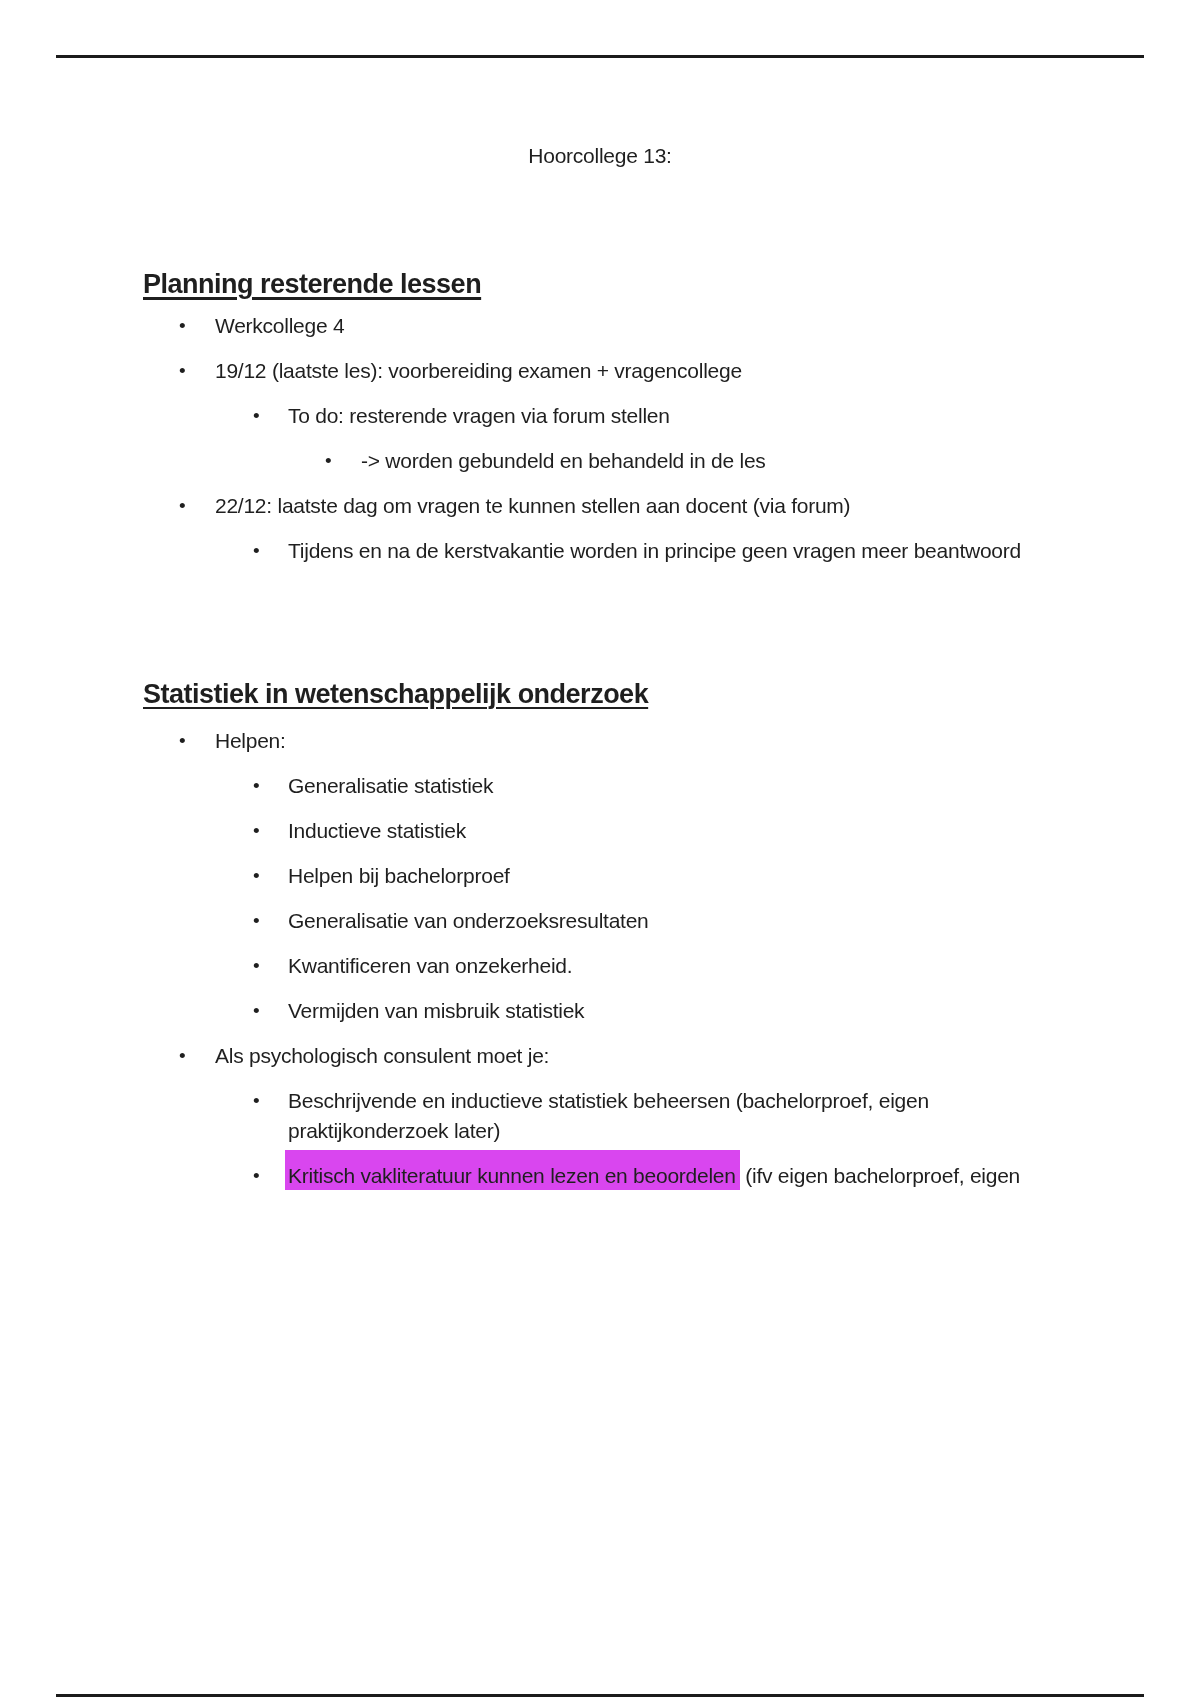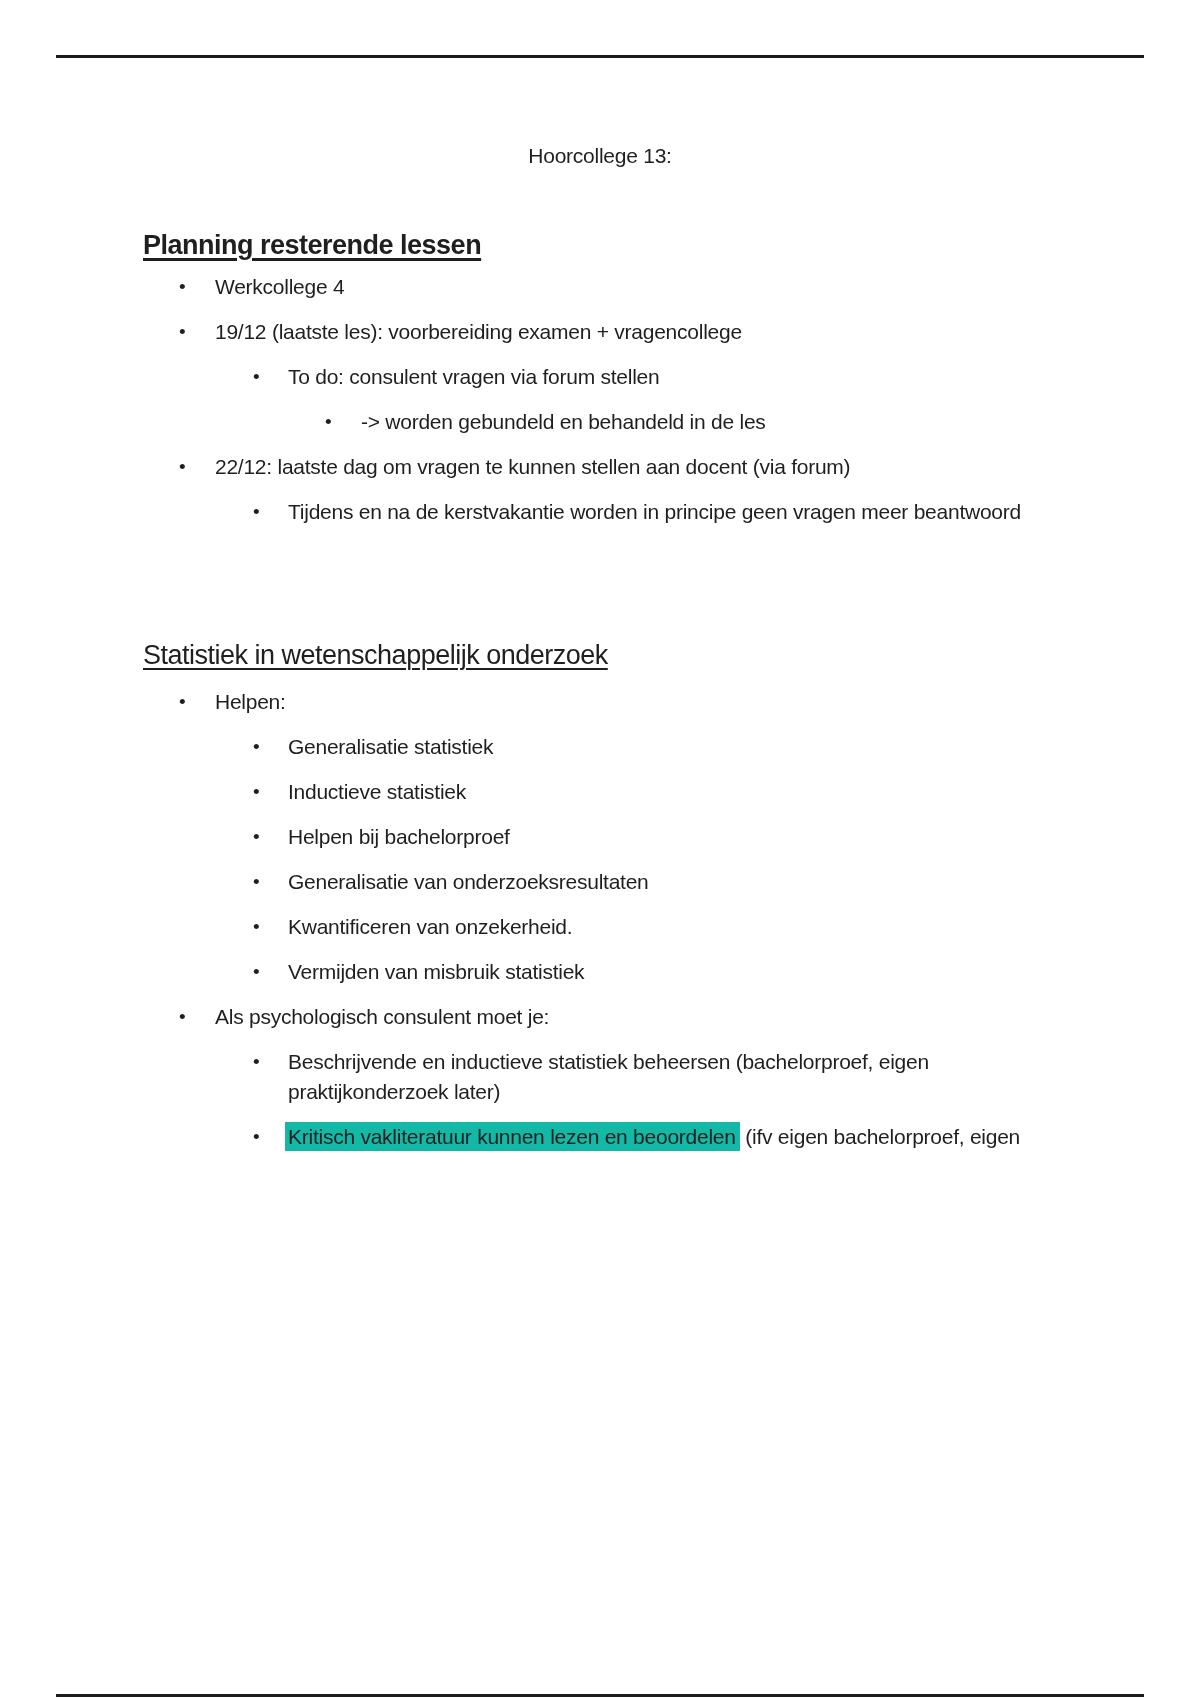--- a/index.html
+++ b/index.html
@@ -37,27 +37,27 @@
   .doc-title span { display: block; }
   h1, h2 {
     font-size: 27px;
     line-height: 38px;
     margin: 0;
     letter-spacing: -0.5px;
     text-decoration: underline;
     text-underline-offset: 4px;
   }
   h1.h-planning {
-    margin-top: 55px;
+    margin-top: 94px;
     font-weight: bold;
     text-decoration-thickness: 2.5px;
   }
   h2.h-statistiek {
     margin-top: 109px;
-    font-weight: normal;
+    font-weight: bold;
     text-decoration-thickness: 2px;
   }
   ul.blist {
     list-style: none;
     margin: 0;
     padding: 0;
   }
   ul.list-planning { margin-top: 8px; }
   ul.list-statistiek { margin-top: 13px; }
   li {
@@ -73,22 +73,22 @@
     top: 0;
     font-size: 19px;
   }
   li.l1 .bullet { left: 36px; }
   li.l2 .bullet { left: 110px; }
   li.l3 .bullet { left: 182px; }
   .b { font-weight: normal; }
   .nw { white-space: nowrap; }
   .line { display: block; }
   .hl {
-    background: #14b8a6;
-    padding: 3px 4px 3px 3px;
+    background: #d946ef;
+    padding: 14px 4px 3px 3px;
     margin-left: -3px;
   }
 </style>
 </head>
 <body>
 
 <div class="page">
 
   <div class="rule rule-top"></div>
 
@@ -103,21 +103,21 @@
       <li class="l1 nw">
         <span class="bullet">•</span>
         <span>Werkcollege 4</span>
       </li>
       <li class="l1 nw">
         <span class="bullet">•</span>
         <span>19/12 (laatste les): voorbereiding examen + vragencollege</span>
       </li>
       <li class="l2 nw">
         <span class="bullet">•</span>
-        <span class="b">To do:</span><span> consulent vragen via forum stellen</span>
+        <span class="b">To do:</span><span> resterende vragen via forum stellen</span>
       </li>
       <li class="l3 nw">
         <span class="bullet">•</span>
         <span>-&gt; worden gebundeld en behandeld in de les</span>
       </li>
       <li class="l1 nw">
         <span class="bullet">•</span>
         <span>22/12: laatste dag om vragen te kunnen stellen aan docent (via forum)</span>
       </li>
       <li class="l2 nw">

